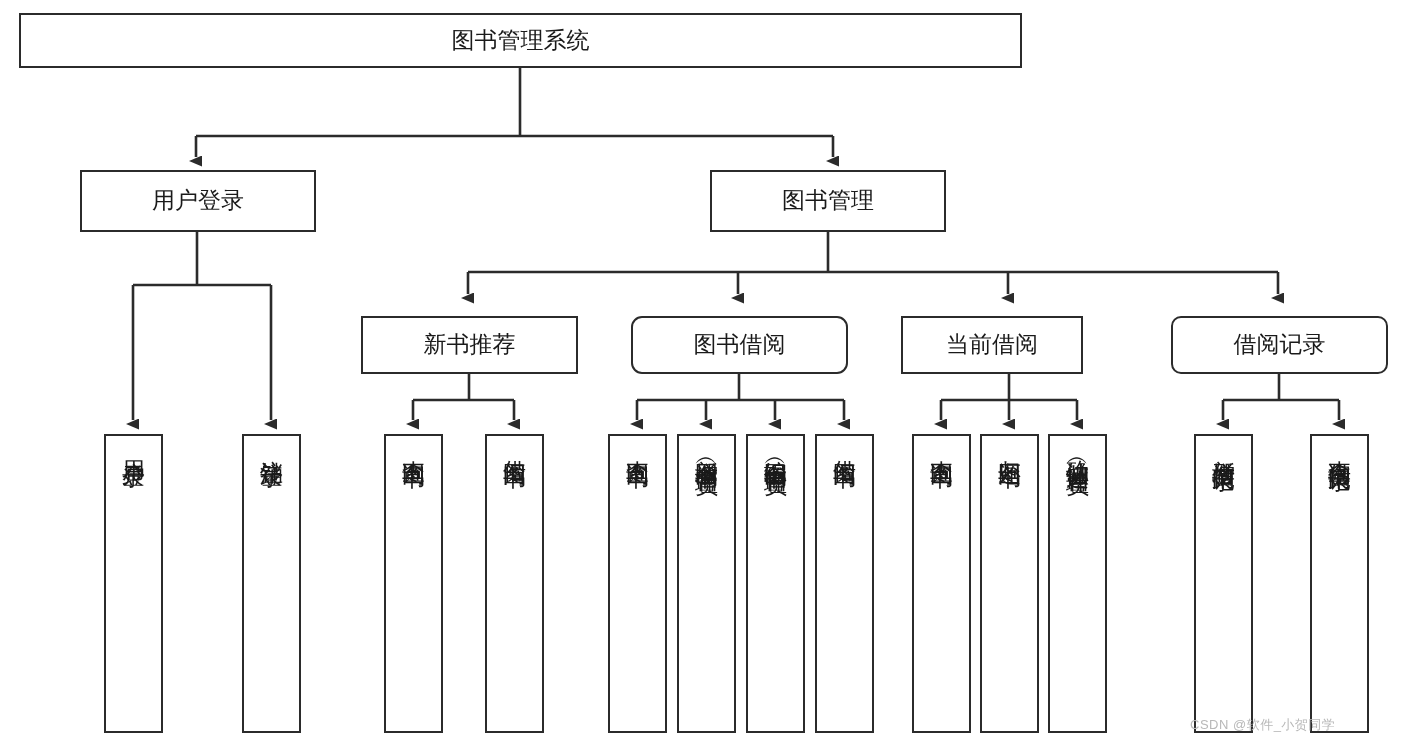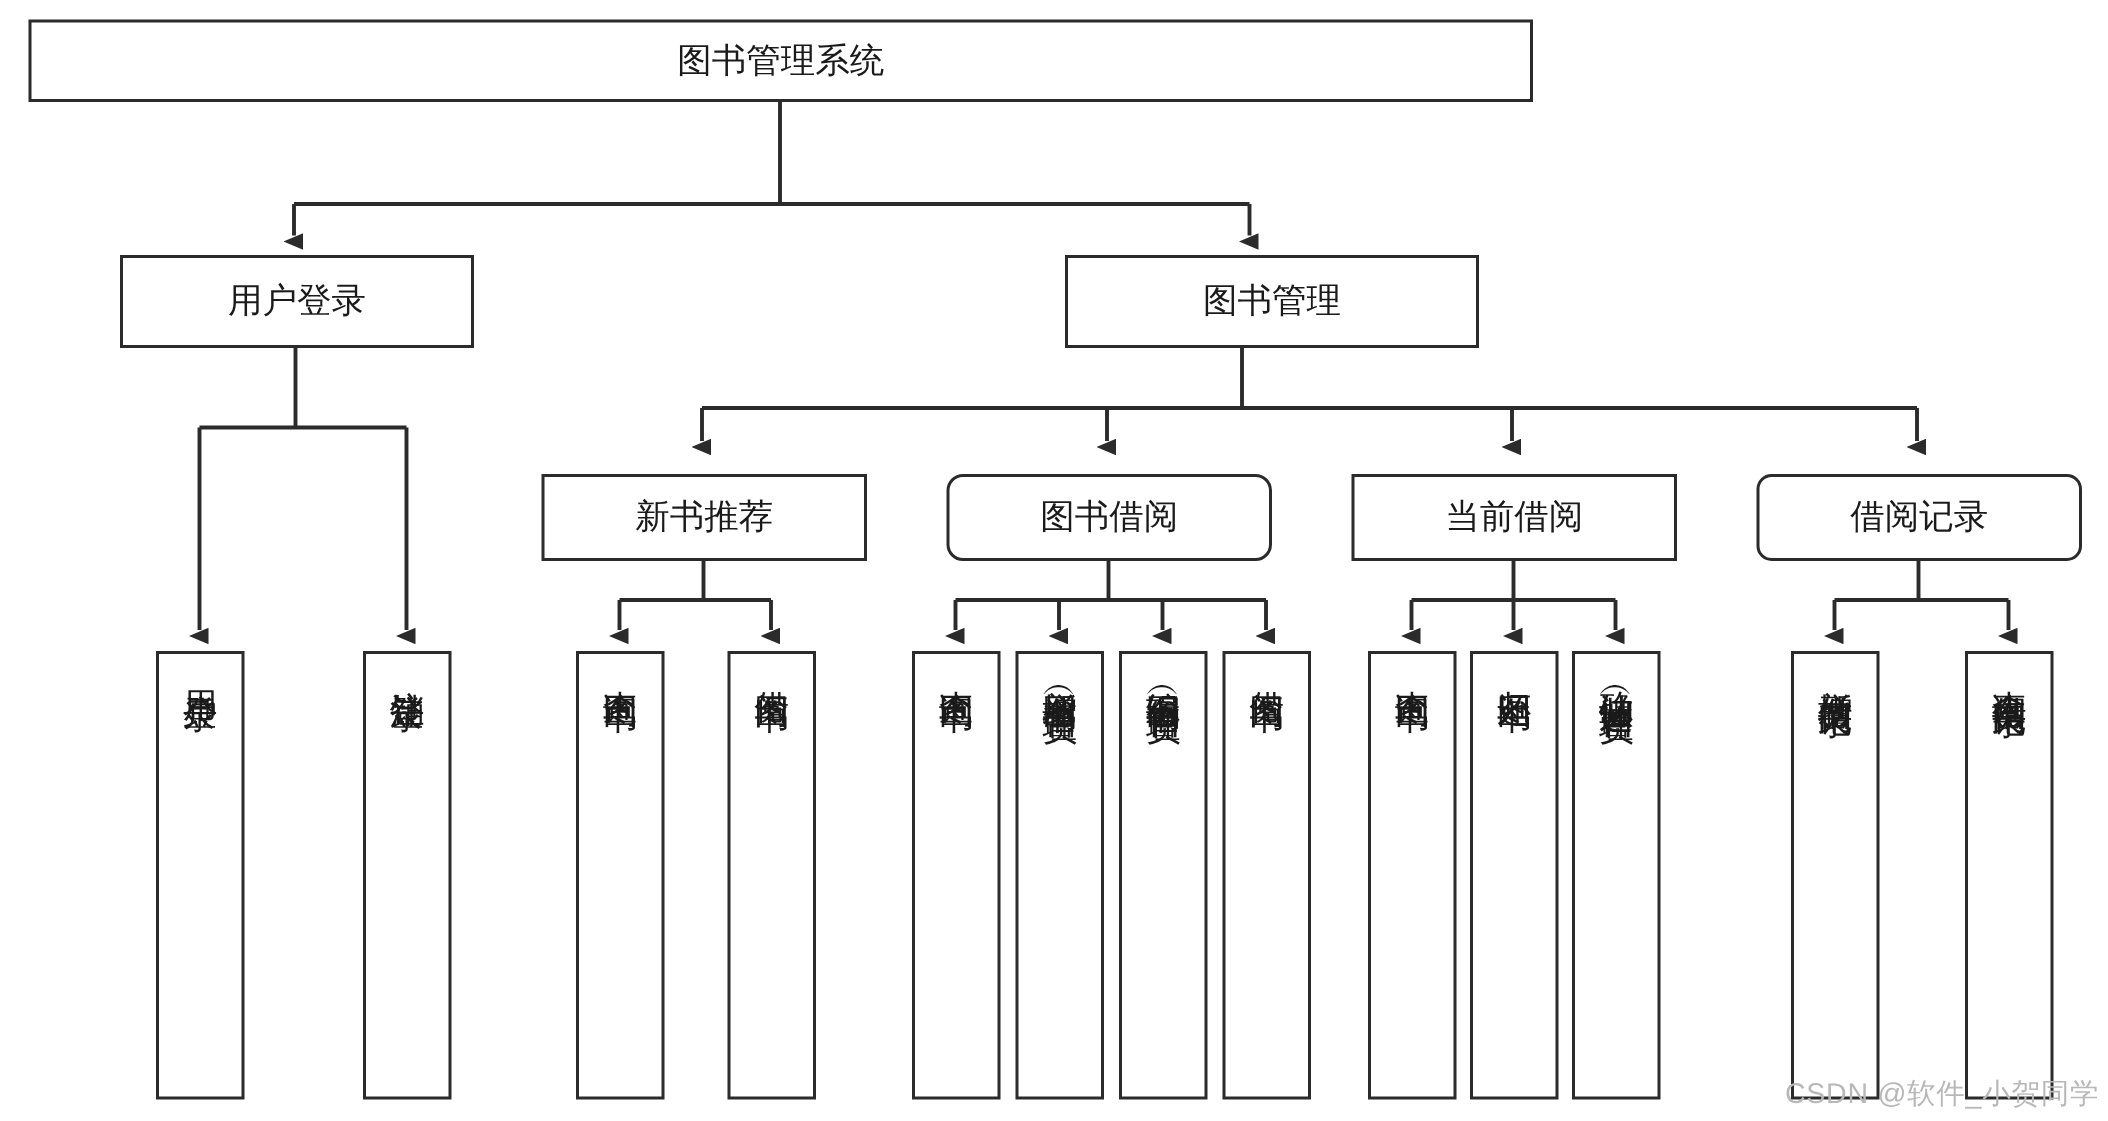--- a/index.html
+++ b/index.html
@@ -55,21 +55,21 @@
   .node.vert .label {
     writing-mode: vertical-rl;
     text-orientation: upright;
     font-size: 23px;
     letter-spacing: 2px;
     line-height: 1;
   }
   .watermark {
     position: absolute;
     color: #b8b8b8;
-    font-size: 19px;
+    font-size: 13px;
     white-space: nowrap;
     letter-spacing: 0.5px;
   }
 </style>
 </head>
 <body>
 
 <div id="canvas">
 
   <svg id="wires" viewBox="0 0 1405 747" width="1405" height="747">
@@ -122,31 +122,31 @@
     </g>
   </svg>
 
   <div class="node root horiz" style="left:19px; top:13px; width:1003px; height:55px;">
     <span class="label">图书管理系统</span>
   </div>
 
   <div class="node horiz" style="left:80px; top:170px; width:236px; height:62px;">
     <span class="label">用户登录</span>
   </div>
-  <div class="node horiz" style="left:710px; top:170px; width:276px; height:62px;">
+  <div class="node horiz" style="left:710px; top:170px; width:236px; height:62px;">
     <span class="label">图书管理</span>
   </div>
 
   <div class="node horiz" style="left:361px; top:316px; width:217px; height:58px;font-family:Liberation Serif, serif;">
     <span class="label">新书推荐</span>
   </div>
   <div class="node horiz" style="left:631px; top:316px; width:217px; height:58px;border-radius:11px;">
     <span class="label">图书借阅</span>
   </div>
-  <div class="node horiz" style="left:901px; top:316px; width:217px; height:58px;">
+  <div class="node horiz" style="left:901px; top:316px; width:182px; height:58px;">
     <span class="label">当前借阅</span>
   </div>
   <div class="node horiz" style="left:1171px; top:316px; width:217px; height:58px;border-radius:10px;">
     <span class="label">借阅记录</span>
   </div>
 
   <div class="node vert" style="left:104px; top:434px; width:59px; height:299px;">
     <span class="label">用户登录</span>
   </div>
   <div class="node vert" style="left:242px; top:434px; width:59px; height:299px;">

